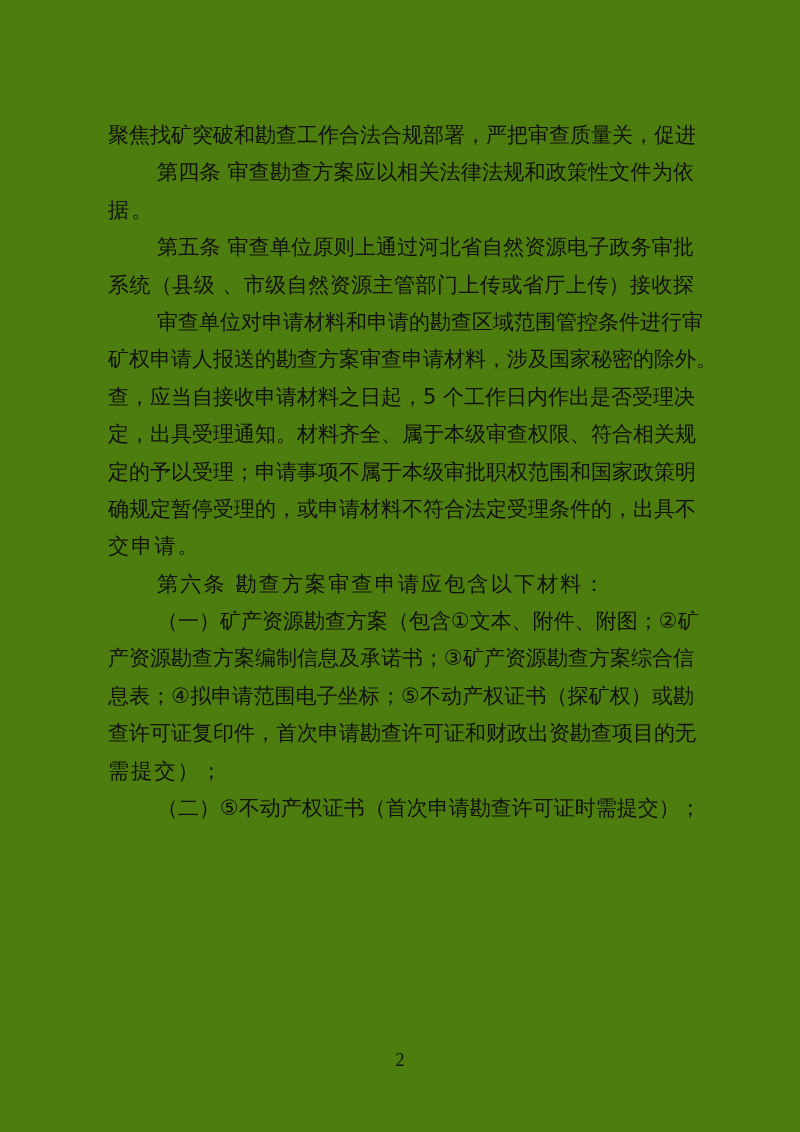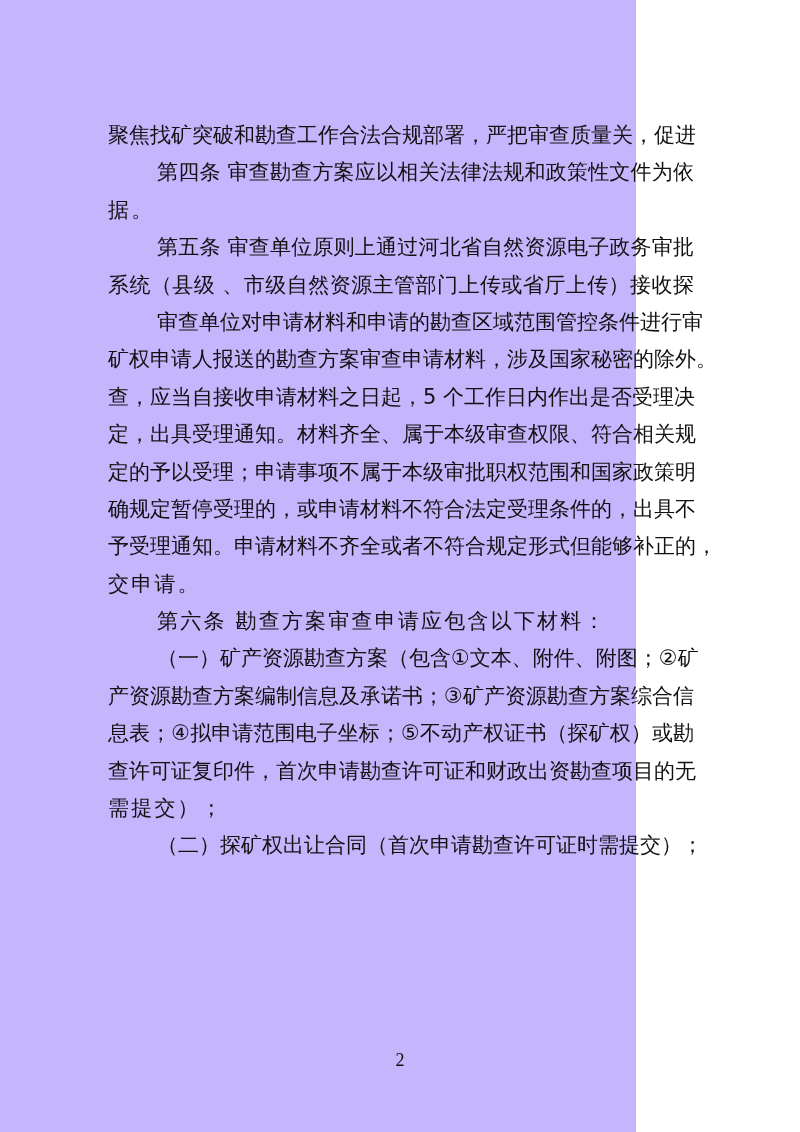--- a/index.html
+++ b/index.html
@@ -12,23 +12,23 @@
       height: 1132px;
       position: relative;
       overflow: hidden;
       font-family: "DejaVu Sans", "Liberation Sans", sans-serif;
       color: #111111;
     }
     .page {
       position: absolute;
       left: 0;
       top: 0;
-      width: 636px;
+      width: 800px;
       height: 1132px;
-      background: #c4b5fd;
+      background: #4d7c0f;
     }
     .body-text {
       position: absolute;
       left: 108px;
       top: 117px;
       width: 586px;
     }
     .line {
       height: 37.4px;
       line-height: 37.4px;
@@ -68,25 +68,24 @@
     <div class="line just indent">第四条 审查勘查方案应以相关法律法规和政策性文件为依</div>
     <div class="line">据。</div>
     <div class="line just indent">第五条 审查单位原则上通过河北省自然资源电子政务审批</div>
     <div class="line just">系统（县级 、市级自然资源主管部门上传或省厅上传）接收探</div>
     <div class="line just indent">审查单位对申请材料和申请的勘查区域范围管控条件进行审</div>
     <div class="line just">矿权申请人报送的勘查方案审查申请材料，涉及国家秘密的除外。</div>
     <div class="line just">查，应当自接收申请材料之日起，5 个工作日内作出是否受理决</div>
     <div class="line just">定，出具受理通知。材料齐全、属于本级审查权限、符合相关规</div>
     <div class="line just">定的予以受理；申请事项不属于本级审批职权范围和国家政策明</div>
     <div class="line just">确规定暂停受理的，或申请材料不符合法定受理条件的，出具不</div>
-    <div class="line just">予受理通知。申请材料不齐全或者不符合规定形式但能够补正的，</div>
     <div class="line">交申请。</div>
     <div class="line indent">第六条 勘查方案审查申请应包含以下材料：</div>
     <div class="line just indent-item">（一）矿产资源勘查方案（包含①文本、附件、附图；②矿</div>
     <div class="line just">产资源勘查方案编制信息及承诺书；③矿产资源勘查方案综合信</div>
     <div class="line just">息表；④拟申请范围电子坐标；⑤不动产权证书（探矿权）或勘</div>
     <div class="line just">查许可证复印件，首次申请勘查许可证和财政出资勘查项目的无</div>
     <div class="line">需提交）；</div>
-    <div class="line just indent-item">（二）探矿权出让合同（首次申请勘查许可证时需提交）；</div>
+    <div class="line just indent-item">（二）⑤不动产权证书（首次申请勘查许可证时需提交）；</div>
   </div>
 
   <div class="page-number">2</div>
 </div>
 
 </body></html>

